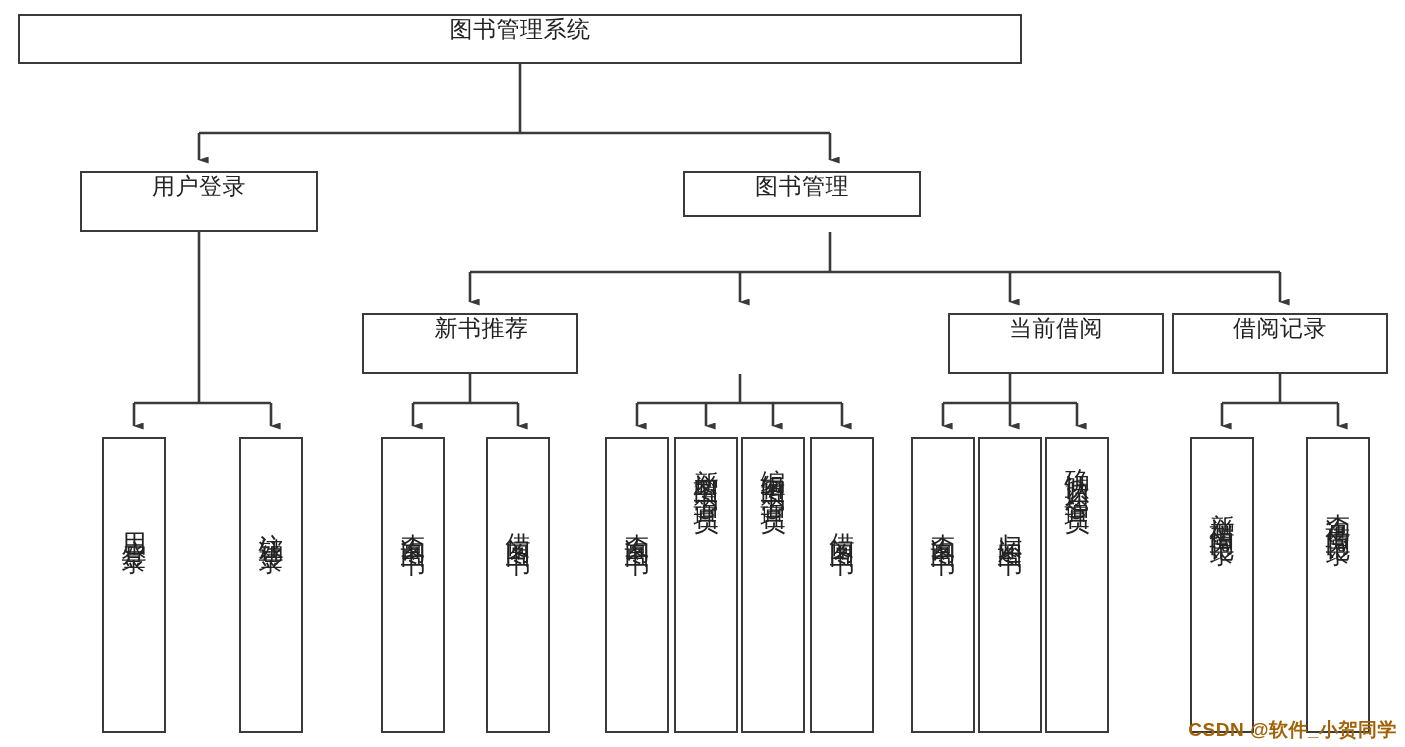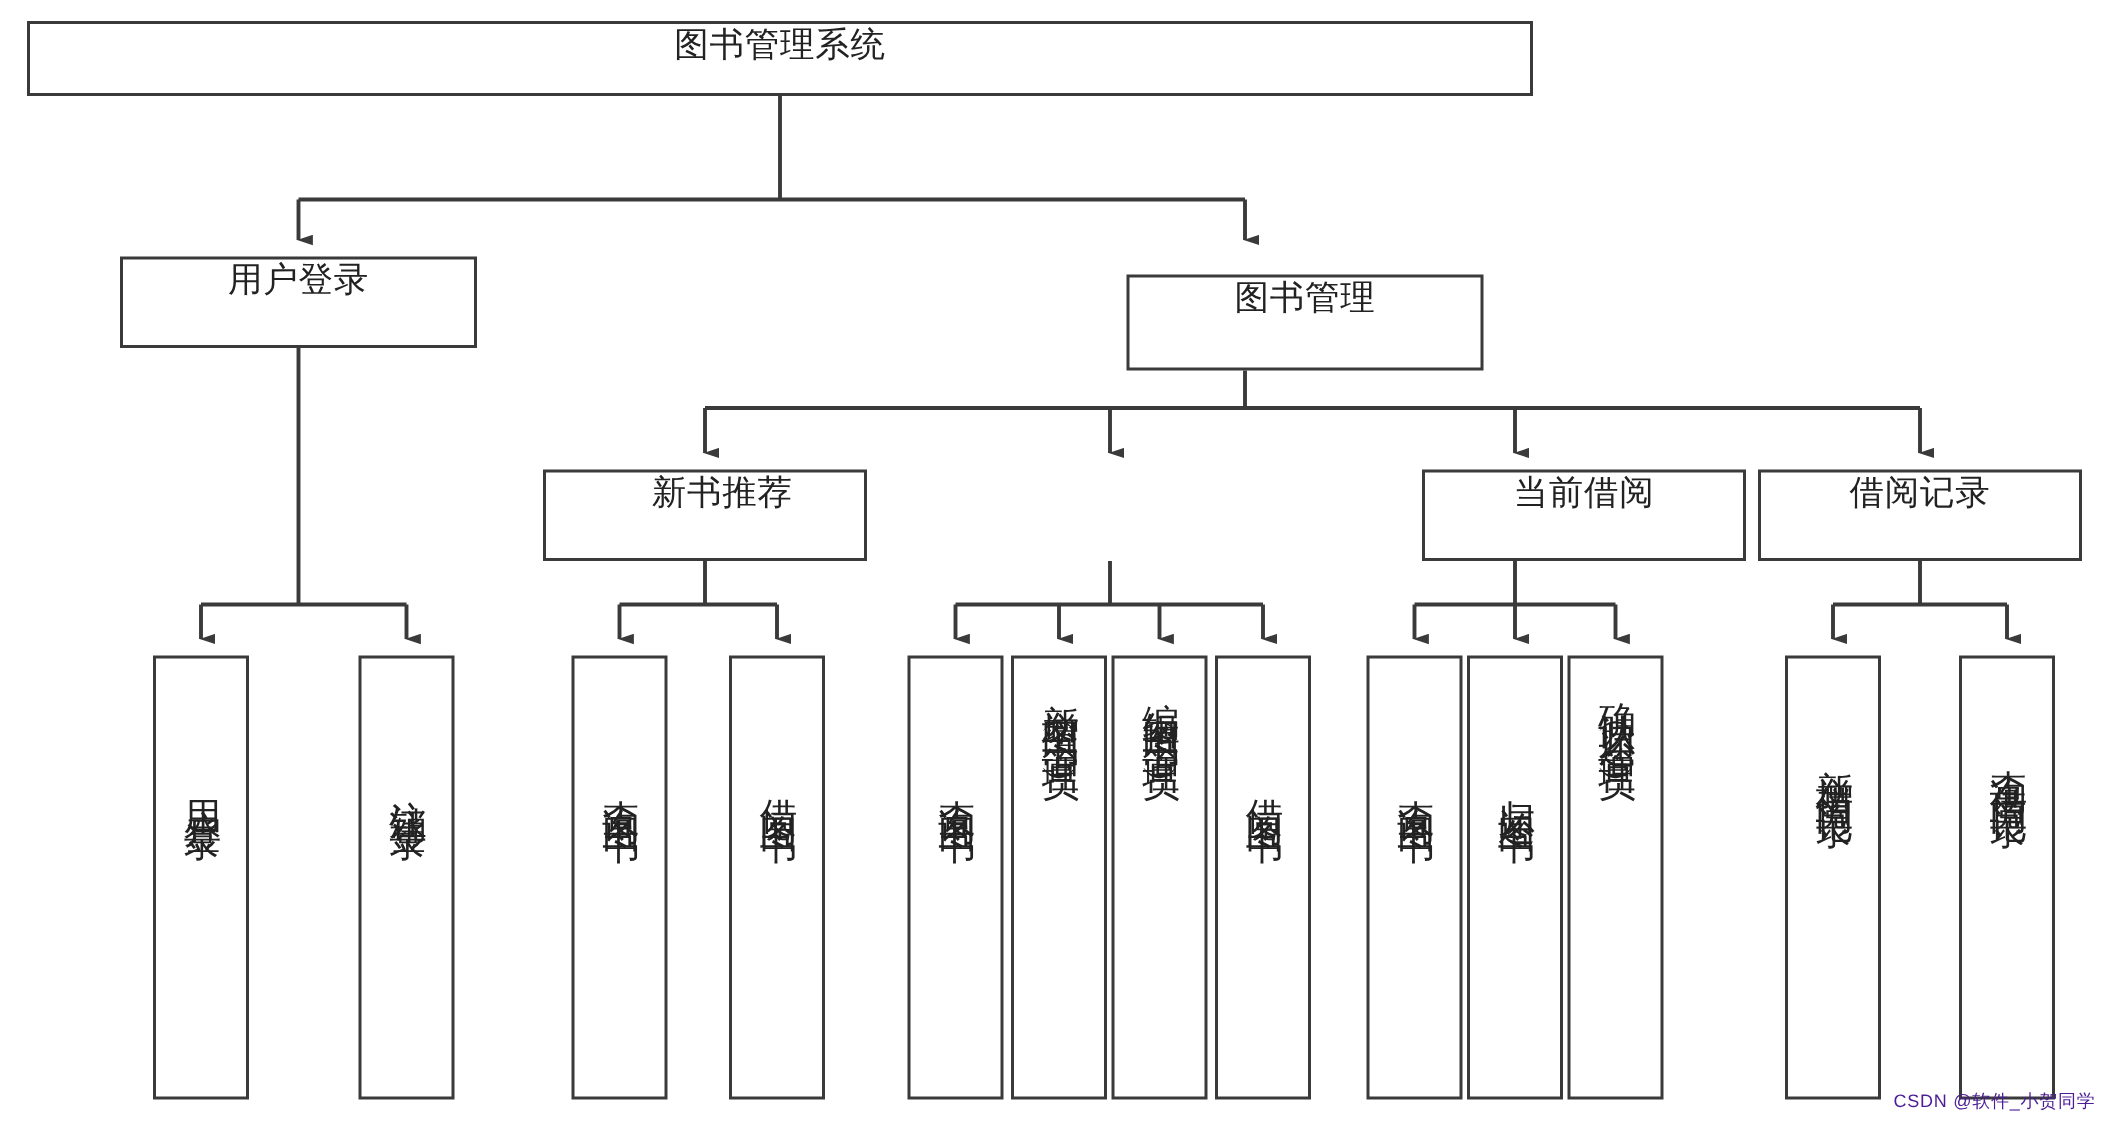--- a/index.html
+++ b/index.html
@@ -68,25 +68,26 @@
   .node.vert.mid5 .lbl {
     margin-top: 48px;
   }
   .node.vert.top .lbl {
     margin-top: 4px;
   }
   .watermark {
     position: absolute;
     right: 8px;
     bottom: 4px;
-    font-size: 12px;
-    color: #4c1d95;
+    font-size: 19px;
+    color: #a16207;
     white-space: nowrap;
     z-index: 3;
     letter-spacing: 0.5px;
+    font-weight: bold;
   }
 </style>
 </head>
 <body>
 
 <div id="canvas">
 
   <svg id="edges" viewBox="0 0 1405 747" width="1405" height="747">
     <defs>
       <marker id="arrow" markerWidth="9" markerHeight="11" refX="3.5" refY="9.6" orient="auto" markerUnits="userSpaceOnUse">
@@ -138,21 +139,21 @@
     </g>
   </svg>
 
   <div class="node horiz" style="left:18px; top:14px; width:1004px; height:50px;">
     <span class="lbl">图书管理系统</span>
   </div>
 
   <div class="node horiz" style="left:80px; top:171px; width:238px; height:61px;">
     <span class="lbl">用户登录</span>
   </div>
-  <div class="node horiz" style="left:751px; top:171px; width:238px; height:64px;margin-top:12px;">
+  <div class="node horiz" style="left:683px; top:171px; width:238px; height:46px;">
     <span class="lbl">图书管理</span>
   </div>
 
   <div class="node horiz" style="left:362px; top:313px; width:216px; height:61px;padding-left:23px;">
     <span class="lbl">新书推荐</span>
   </div>
   <div class="node horiz" style="left:948px; top:313px; width:216px; height:61px;">
     <span class="lbl">当前借阅</span>
   </div>
   <div class="node horiz" style="left:1172px; top:313px; width:216px; height:61px;">

